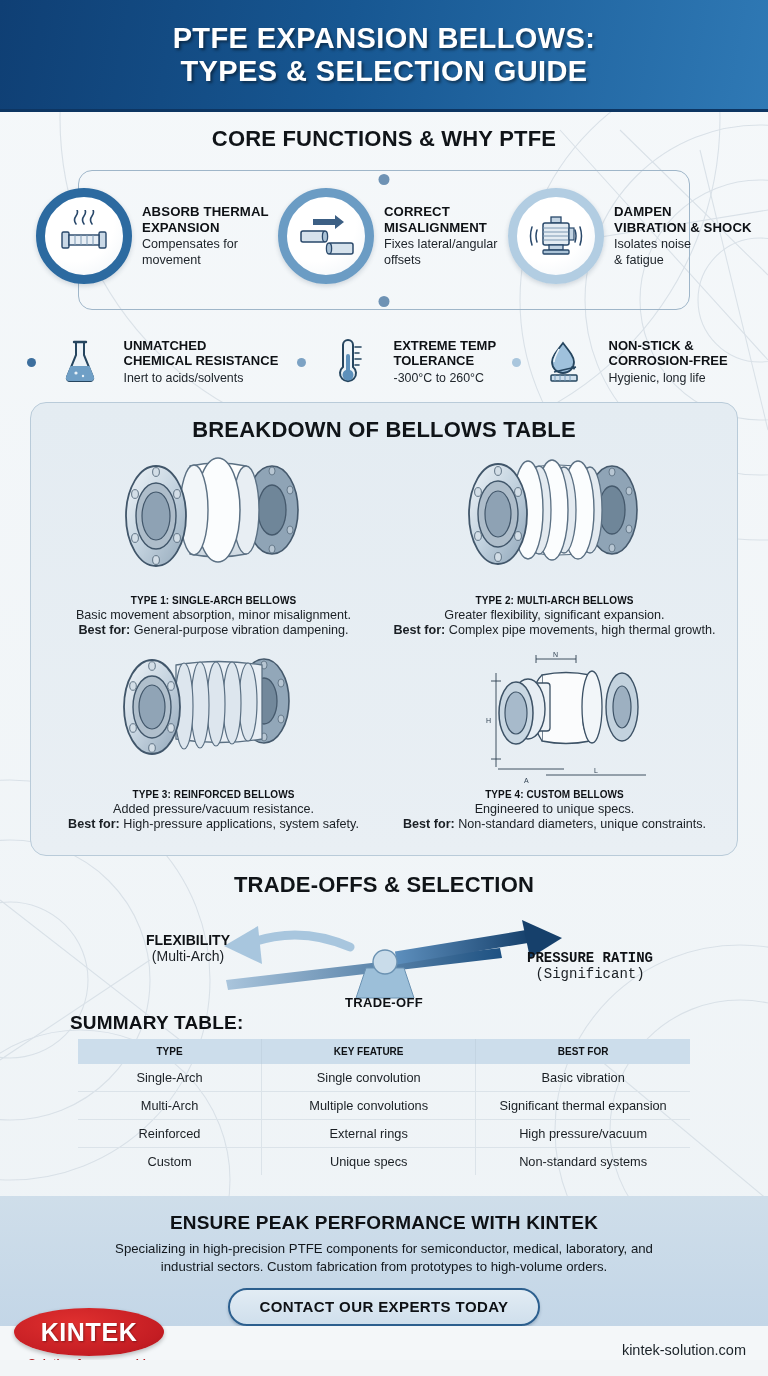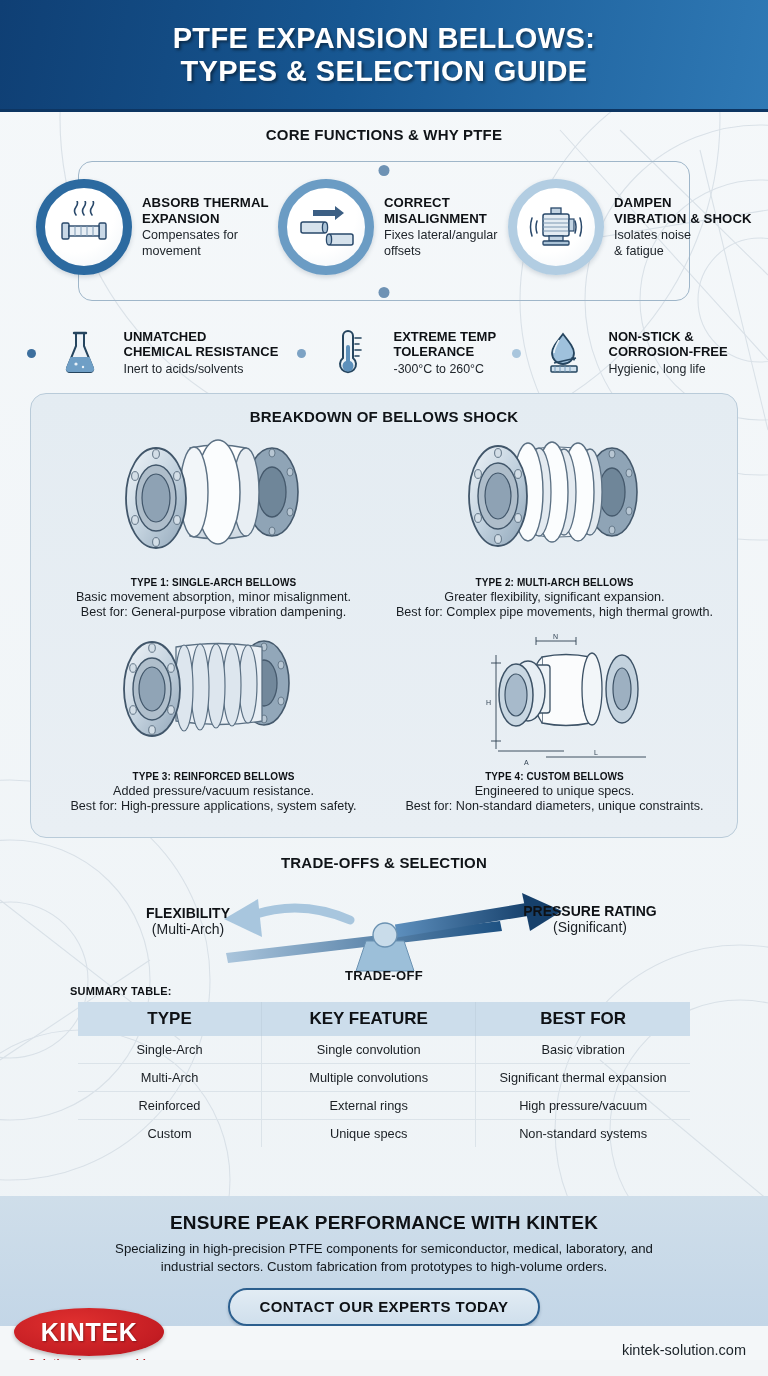--- a/index.html
+++ b/index.html
@@ -26,21 +26,21 @@
   }
   .header{ border-bottom:3px solid #0d3562; }
   .header h1 {
     color:#fff; text-align:center; line-height:1.12;
     font-size:29px; font-weight:bold; letter-spacing:.4px;
     text-shadow:2px 2px 3px rgba(0,0,0,.45);
   }
 
   
   .sec-title {
-    text-align:center; font-size:15px; font-weight:bold;
+    text-align:center; font-size:22px; font-weight:bold;
     letter-spacing:.2px; color:#101418;
   }
 
   .content { position:relative; z-index:2; }
 
   
   #core { padding-top:14px; }
   .core-wrap { position:relative; height:160px; margin-top:10px; }
   .bracket { position:absolute; left:78px; top:8px; width:612px; height:140px;
              border:1.6px solid #9fb6c9; border-radius:14px; }
@@ -80,40 +80,40 @@
   .panel { margin:16px 30px 0 30px; border:1.4px solid #b9cbd9; border-radius:16px;
            background:linear-gradient(180deg,#e4ecf2 0%,#e9eff4 100%);
            padding:14px 12px 18px 12px; }
   .panel .sec-title { margin-bottom:6px; }
   .type-grid { display:grid; grid-template-columns:1fr 1fr; }
   .type-cell { padding:4px 6px 6px 6px; text-align:center; }
   .type-art { height:140px; display:flex; align-items:center; justify-content:center; }
   .type-cell h4 { font-size:10px; font-weight:bold; letter-spacing:.1px; margin-top:2px; color:#0e1115; }
   .type-cell .d1 { font-size:12.6px; margin-top:2px; color:#1a1f24; }
   .type-cell .d2 { font-size:12.6px; margin-top:1px; color:#1a1f24; }
-  .type-cell .d2 b { font-weight:normal;margin-top:31px; }
+  .type-cell .d2 b { font-weight:bold;margin-top:31px; }
 
   
   #trade { margin-top:16px; }
   #trade .sec-title { margin-bottom:4px; }
   .seesaw-wrap { position:relative; height:108px; }
   .seesaw-label { position:absolute; text-align:center; }
   .seesaw-label .l1 { font-size:14px; font-weight:bold; color:#0e1115; }
   .seesaw-label .l2 { font-size:14px; color:#1a1f24; }
   .seesaw-label.left  { left:108px; top:30px; width:160px; }
-  .seesaw-label.right { right:88px;  top:28px; width:180px; }
+  .seesaw-label.right { right:88px;  top:48px; width:180px;font-family:Liberation Mono, monospace; }
   .seesaw-caption { position:absolute; left:0; right:0; bottom:0; text-align:center;
                     font-size:13px; font-weight:bold; letter-spacing:.3px; color:#0e1115; }
 
   
   .tbl-wrap { margin:2px 78px 0 78px; }
-  .tbl-title { font-size:11px; font-weight:bold; letter-spacing:.2px;
+  .tbl-title { font-size:19px; font-weight:bold; letter-spacing:.2px;
                margin:0 0 5px -8px; color:#0e1115; }
   table { width:100%; border-collapse:collapse; }
-  thead th { background:#ccddeb; font-size:17px; font-weight:bold; padding:7px 4px;
+  thead th { background:#ccddeb; font-size:10px; font-weight:bold; padding:7px 4px;
              text-align:center; color:#0e1115; }
   tbody td { font-size:12.8px; padding:6px 4px; text-align:center;
              border-bottom:1px solid #dbe3e9; color:#1a1f24; }
   tbody tr:last-child td { border-bottom:none; }
   td.c-sep, th.c-sep { border-left:1px solid #dbe3e9; }
   thead th.c-sep { border-left:1px solid #c3d4e2; }
 
   
   .footer-band { position:absolute; left:0; right:0; top:1196px; height:130px;
                  background:linear-gradient(180deg,#cfdeea 0%,#c3d6e7 100%); z-index:2; }
@@ -333,21 +333,21 @@
         </div>
         <div class="prop-txt">
           <h4><span>NON-STICK &amp;</span><br>
               <span>CORROSION-FREE</span></h4>
           <p>Hygienic, long life</p>
         </div>
       </div>
     </section>
 
     <section class="panel">
-      <div class="sec-title">BREAKDOWN OF BELLOWS SHOCK</div>
+      <div class="sec-title">BREAKDOWN OF BELLOWS TABLE</div>
 
       <div class="type-grid">
 
         <div class="type-cell">
           <div class="type-art">
             <svg width="240" height="138" viewBox="0 0 240 138">
               <defs>
                 <linearGradient id="fl1" x1="0" y1="0" x2="1" y2="1">
                   <stop offset="0" stop-color="#f0f5f9"></stop>
                     <stop offset=".5" stop-color="#c5d4e0"></stop>

